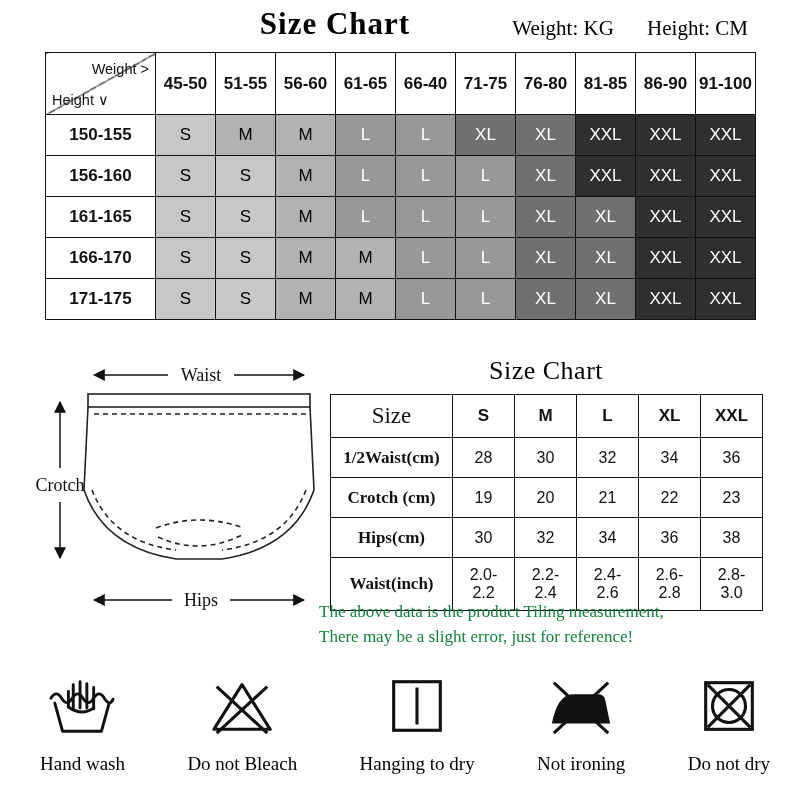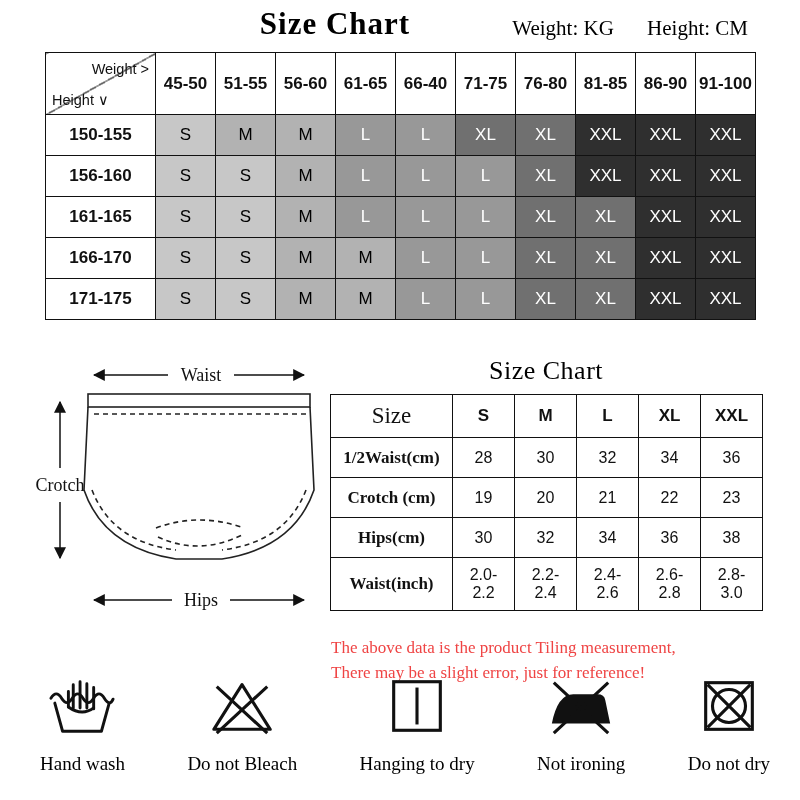--- a/index.html
+++ b/index.html
@@ -28,21 +28,21 @@
   .mt-title { position:absolute; left:330px; top:356px; width:432px; text-align:center;
               font:26px "Liberation Serif", serif; color:#000; letter-spacing:0.5px; }
   table.mt { position:absolute; left:330px; top:394px; border-collapse:collapse; table-layout:fixed; background:#fff; }
   table.mt th, table.mt td { border:1.5px solid #111; text-align:center; vertical-align:middle; padding:8px; }
   table.mt thead th { height:42px; font-weight:600; font-size:17px; }
   table.mt thead th.size-head { font:23px "Liberation Serif", serif; font-weight:500; }
   table.mt tbody th { height:40px; font:bold 17px "Liberation Serif", serif; }
   table.mt tbody td { height:40px; font-size:16px;margin-left:38px; }
   col.c0 { width:122px; } col.cv { width:62px; }
 
-  .note { position:absolute; left:331px; top:600px; font:17px "Liberation Serif", serif; line-height:1.45; color:#ef4444;margin-top:36px; }
+  .note { position:absolute; left:319px; top:600px; font:17px "Liberation Serif", serif; line-height:1.45; color:#15803d; }
 
   .care { position:absolute; left:40px; right:30px; top:672px; display:flex; justify-content:space-between; }
   .care-item { display:flex; flex-direction:column; align-items:center; }
   .care-item svg { width:68px; height:68px; }
   .care-label { margin-top:13px; font:19px "Liberation Serif", serif; color:#000; white-space:nowrap; }
 </style>
 </head>
 <body>
 
 <div class="page">

